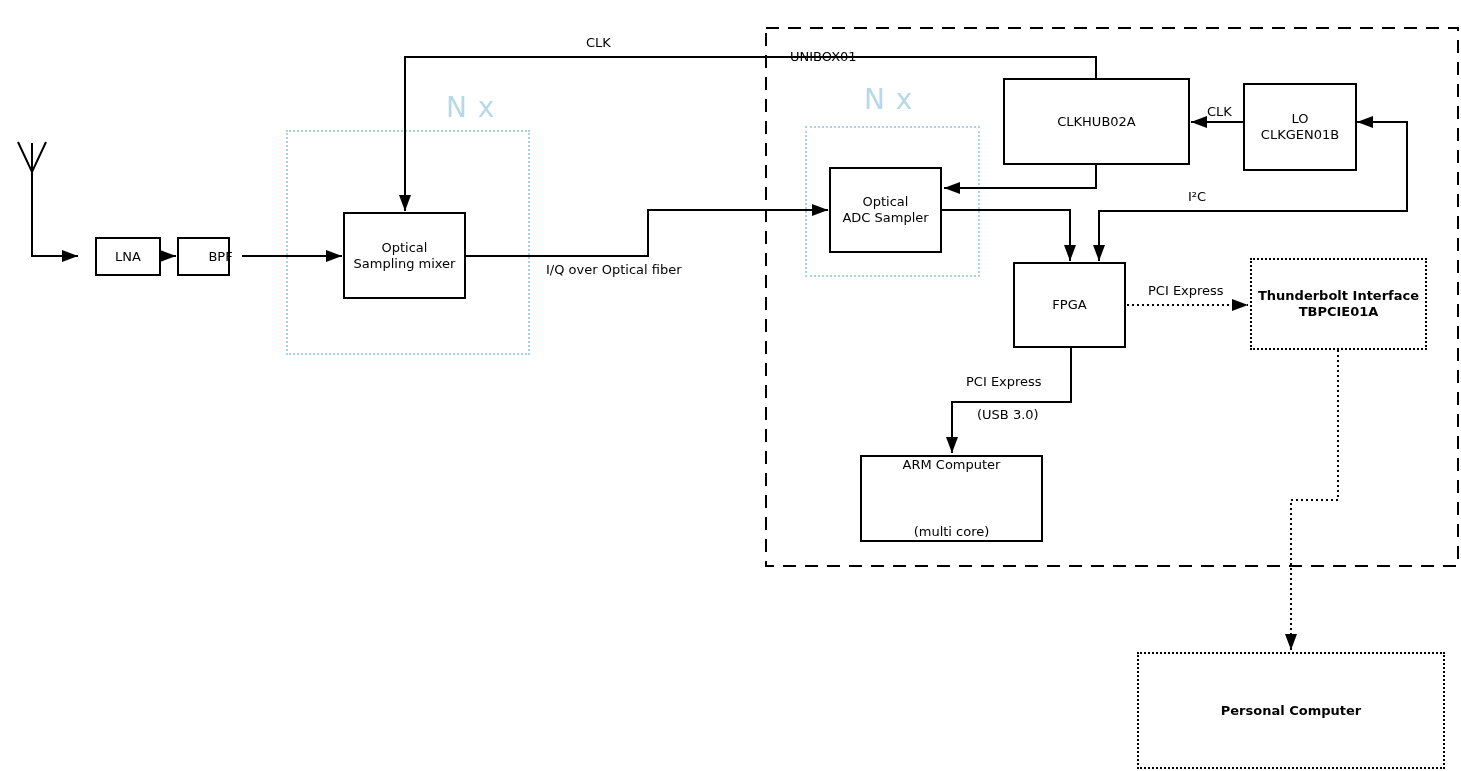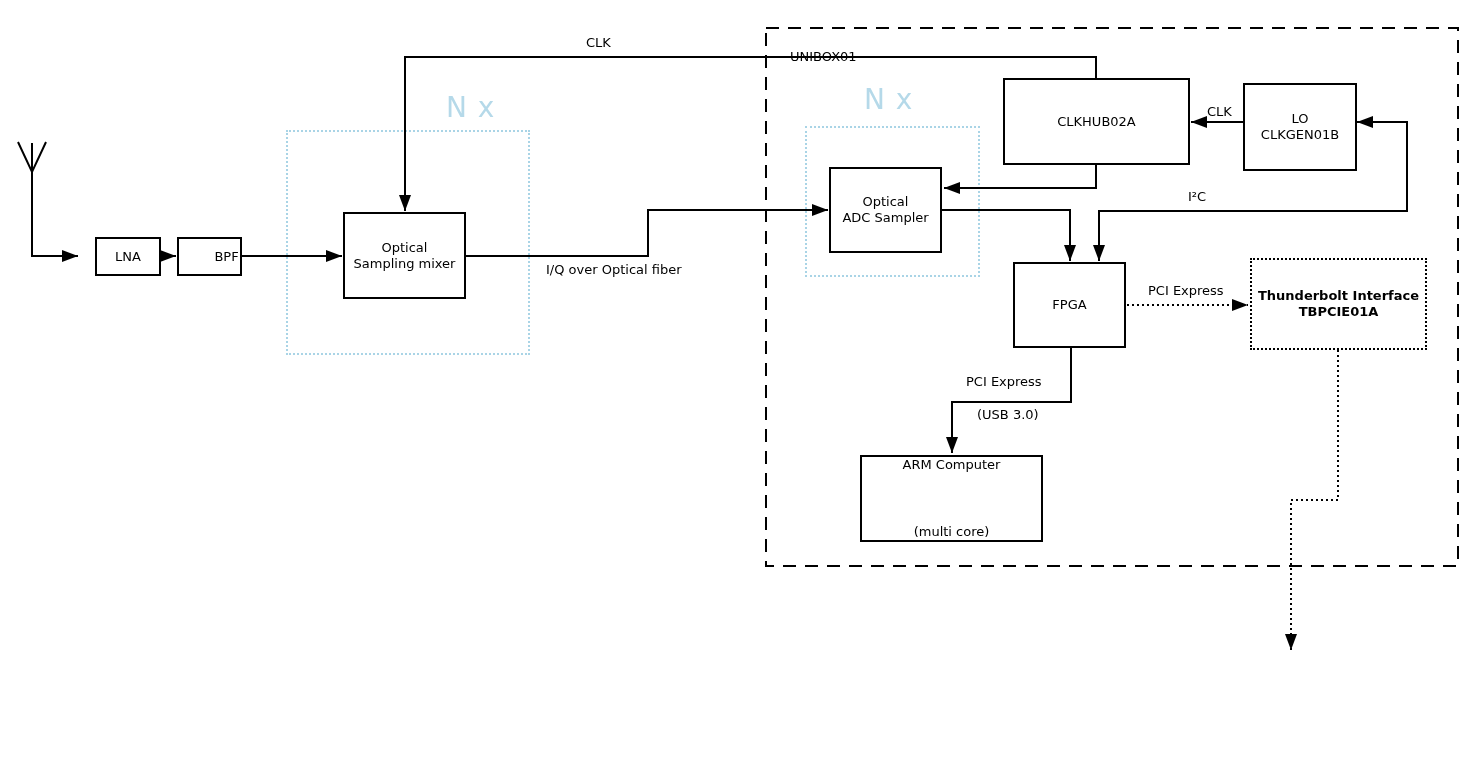--- a/index.html
+++ b/index.html
@@ -60,21 +60,21 @@
 
     <path d="M1071,348 V402 H952 V453" fill="none" stroke="#000" stroke-width="2" marker-end="url(#arr)"></path>
 
     <path d="M1338,350 V500 H1291 V650" fill="none" stroke="#000" stroke-width="2" stroke-dasharray="2 3" marker-end="url(#arr)"></path>
   </svg>
 
   <div class="node" style="left:79px;top:237px;width:66px;height:39px;margin-left:16px;">
     <span>LNA</span>
   </div>
 
-  <div class="node" style="left:177px;top:237px;width:65px;height:39px;padding-left:34px;">
+  <div class="node" style="left:177px;top:237px;width:53px;height:39px;padding-left:34px;">
     <span>BPF</span>
   </div>
 
   <div class="node" style="left:343px;top:212px;width:123px;height:87px;">
     <span>Optical</span>
     <span>Sampling mixer</span>
   </div>
 
   <div class="node" style="left:829px;top:167px;width:113px;height:86px;">
     <span>Optical</span>
@@ -97,20 +97,23 @@
   <div class="node dotted" style="left:1250px;top:258px;width:177px;height:92px;">
     <span>Thunderbolt Interface</span>
     <span>TBPCIE01A</span>
   </div>
 
   <div class="node" style="left:860px;top:455px;width:183px;height:87px;justify-content:space-between;">
     <span>ARM Computer</span>
     <span>(multi core)</span>
   </div>
 
+  <div class="node dotted" style="left:1137px;top:652px;width:308px;height:117px;">
+    <span>Personal Computer</span>
+  </div>
 
   <span class="lbl" style="left:790px;top:13px;margin-top:37px;">UNIBOX01</span>
 
   <span class="lbl nx" style="left:446px;top:92px;">N x</span>
   <span class="lbl nx" style="left:864px;top:84px;">N x</span>
 
   <span class="lbl" style="left:586px;top:36px;">CLK</span>
   <span class="lbl" style="left:546px;top:263px;">I/Q over Optical fiber</span>
   <span class="lbl" style="left:1207px;top:105px;">CLK</span>
   <span class="lbl" style="left:1188px;top:190px;">I²C</span>

